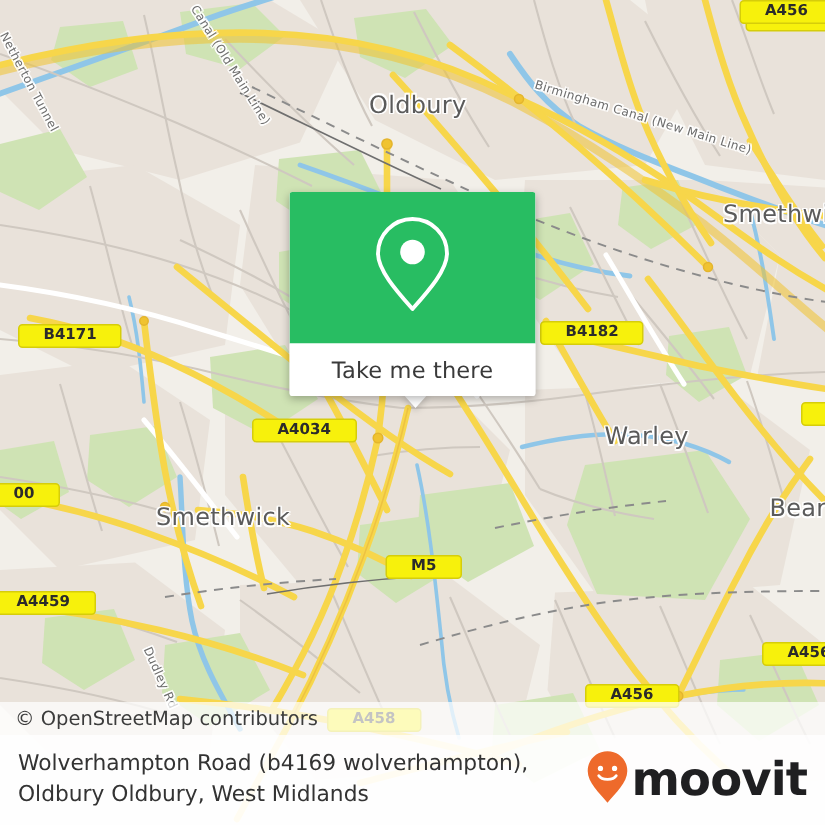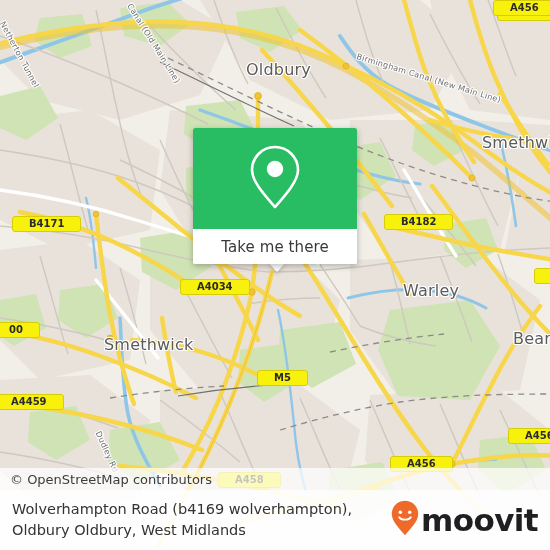--- a/index.html
+++ b/index.html
@@ -362,22 +362,22 @@
   <div class="map-label place-label" style="left:513px; top:329px;">Bearw</div>
   <div class="map-label place-label" style="left:104px; top:335px;">Smethwick</div>
 
   <div class="map-label line-label" style="left:6px; top:20px; transform:rotate(62deg); transform-origin:left top;">Netherton Tunnel</div>
   <div class="map-label line-label" style="left:133px; top:2px; transform:rotate(58deg); transform-origin:left top;">Canal (Old Main Line)</div>
   <div class="map-label line-label" style="left:358px; top:52px; transform:rotate(17deg); transform-origin:left top;">Birmingham Canal (New Main Line)</div>
   <div class="map-label line-label" style="left:102px; top:430px; transform:rotate(66deg); transform-origin:left top;">Dudley Rd</div>
 
   <div class="shield" style="left:497px; top:5px;">A41</div>
   <div class="shield" style="left:12px; top:216px;">B4171</div>
-  <div class="shield" style="left:384px; top:214px;">B4182</div>
-  <div class="shield" style="left:168px; top:279px;margin-left:12px;">A4034</div>
+  <div class="shield" style="left:360px; top:214px;">B4182</div>
+  <div class="shield" style="left:168px; top:279px;">A4034</div>
   <div class="shield" style="left:534px; top:268px;">A4</div>
   <div class="shield" style="left:-8px; top:322px;">00</div>
   <div class="shield" style="left:257px; top:370px;">M5</div>
   <div class="shield" style="left:-6px; top:394px;">A4459</div>
   <div class="shield" style="left:508px; top:428px;">A456</div>
   <div class="shield" style="left:390px; top:456px;">A456</div>
   <div class="shield" style="left:218px; top:472px;">A458</div>
   <div class="shield" style="left:493px; top:0px;">A456</div>
 
   <div id="card-tail"></div>

